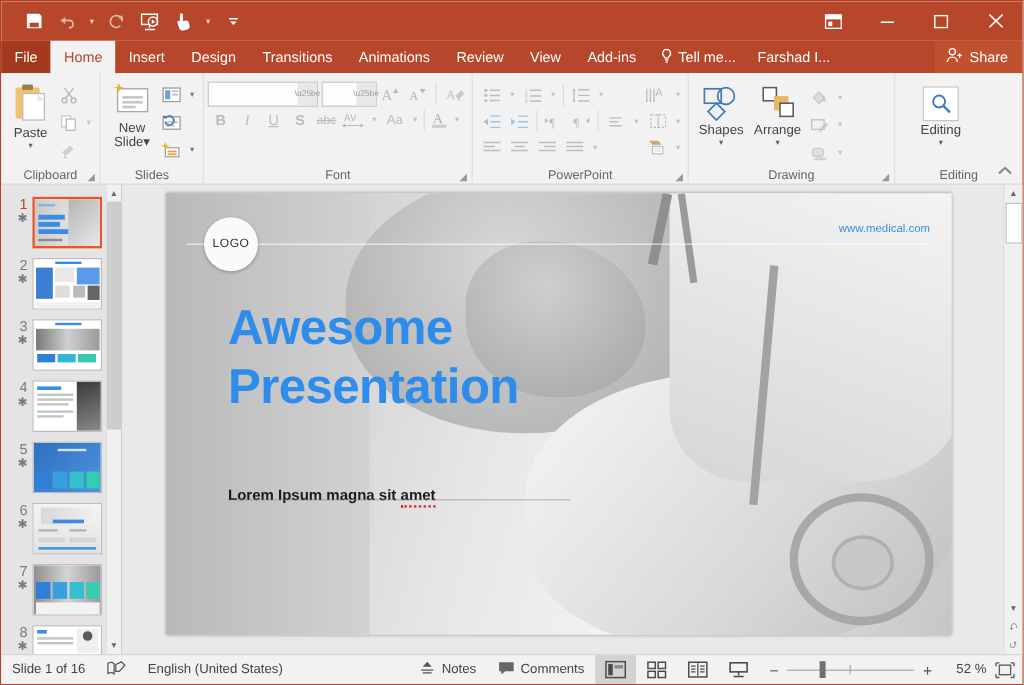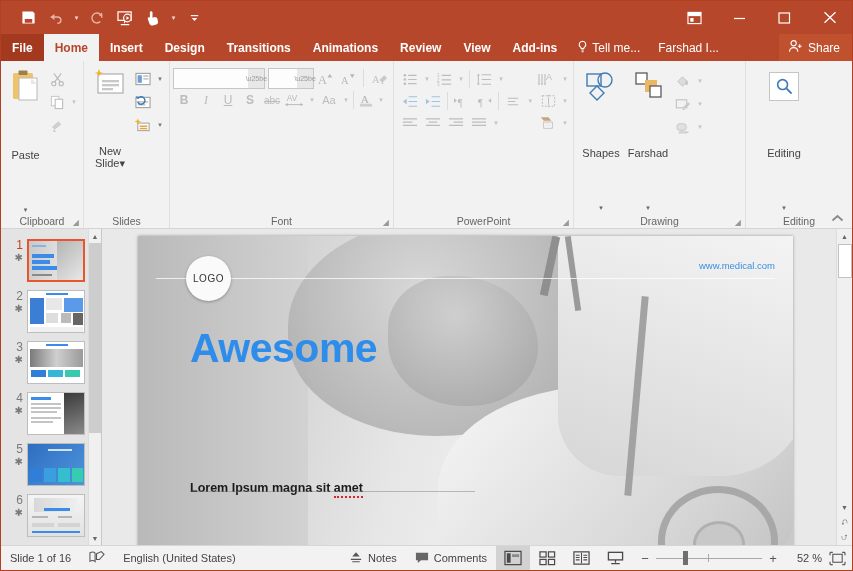--- a/index.html
+++ b/index.html
@@ -33,21 +33,20 @@
   }
 
   
   .tabbar {
     height: 27px; background: #b7472a; display: flex; align-items: stretch;
     flex: 0 0 27px; position: relative;
   }
   .tab {
     padding: 0 11px; display: flex; align-items: center; font-size: 12px; color: #fff;
     white-space: nowrap;
-    font-weight: bold;
   }
   .tab.file { background: #a33a1f; }
   .tab.active { background: #f2f2f2; color: #b7472a; }
   .tellme { display:flex; align-items:center; gap:4px; padding: 0 9px; font-size: 12px; color:#fff; }
   .tab-user { padding: 0 9px; display:flex; align-items:center; font-size:12px; color:#fff; white-space:nowrap;}
   .tab-share {
     margin-left: auto; padding: 0 12px 0 9px; display:flex; align-items:center; gap:5px;
     font-size:12px; color:#fff; background:#c0512f;
   }
 
@@ -61,21 +60,21 @@
   .group-body { flex: 1; display: flex; align-items: flex-start; padding: 2px 4px 0 4px; }
   .group-label {
     height: 15px; font-size: 10.5px; color: #666; text-align: center;
     display: flex; align-items: center; justify-content: center; position: relative;
   }
   .dlg-launch {
     position: absolute; right: 4px; bottom: 1px; font-size: 8px; color: #9a9a9a;
   }
   .bigbtn {
     display: flex; flex-direction: column; align-items: center; justify-content: flex-start;
-    width: 48px; font-size: 11px; color: #444; padding-top: 3px; line-height: 12px; gap: 44px;
+    width: 48px; font-size: 11px; color: #444; padding-top: 3px; line-height: 12px;
   }
   .bigbtn .lbl { margin-top: 2px; text-align:center;}
   .bigbtn .cv { font-size: 7px; color:#666; line-height: 7px; margin-top:1px;}
   .bigbtn.dis { color: #b5b5b5; }
   .smallcol { display: flex; flex-direction: column; gap: 1px; padding-top: 2px;}
   .srow { display: flex; align-items: center; gap: 1px; }
   .sbtn {
     width: 22px; height: 22px; display: flex; align-items: center; justify-content: center;
     color: #595959; font-size: 11px;
   }
@@ -123,21 +122,21 @@
 
   .slidearea { flex: 1; background: #e9e9e9; position: relative; overflow: hidden; }
   .slide-canvas {
     position: absolute; left: 36px; top: 7px; width: 655px; height: 368px;
     background: #d9d9d9; box-shadow: 0 0 3px rgba(0,0,0,.35);
     overflow: hidden;
   }
   .photo-bg { position: absolute; inset: 0; overflow:hidden; }
   .hline { position:absolute; left: 18px; right: 18px; top: 42px; height:1px; background: rgba(255,255,255,.75);}
   .logo-circle {
-    position: absolute; left: 48px; top: 20px; width: 45px; height: 45px; border-radius: 50%;
+    position: absolute; left: 32px; top: 20px; width: 45px; height: 45px; border-radius: 50%;
     background: #fafafa; display: flex; align-items: center; justify-content: center;
     font-size: 10px; letter-spacing: .5px; color: #333; box-shadow: 0 1px 3px rgba(0,0,0,.3); z-index:3;
   }
   .url { position:absolute; right: 18px; top: 24px; font-size: 9.5px; color: #3a8fe0; z-index:3;margin-left:40px;}
   .slide-title {
     position: absolute; left: 52px; top: 88px; font-size: 41px; line-height: 49px;
     font-weight: bold; color: #2e8ceb; z-index: 3; letter-spacing: -0.5px;
   }
   .subdiv { position:absolute; left:52px; top: 255px; width: 285px; height:1px; background: rgba(120,120,120,.45); z-index:3;}
   .sub-head {
@@ -581,21 +580,21 @@
         </svg>
         <div class="lbl">Shapes</div>
         <div class="cv">▾</div>
       </div>
       <div class="bigbtn" style="width:48px">
         <svg width="32" height="30" viewBox="0 0 32 30">
           <rect x="4" y="2" width="11" height="11" fill="#fff" stroke="#5b5b5b" stroke-width="1.3"></rect>
           <rect x="13" y="9" width="12" height="12" fill="#eab862"></rect>
           <rect x="18" y="15" width="11" height="11" fill="#fff" stroke="#5b5b5b" stroke-width="1.3"></rect>
         </svg>
-        <div class="lbl">Farshad</div>
+        <div class="lbl">Arrange</div>
         <div class="cv">▾</div>
       </div>
       <div class="smallcol" style="padding-top:2px">
         <div class="srow">
           <div class="sbtn dis">
             <svg width="16" height="15" viewBox="0 0 17 15">
                 <path fill="#dcdcdc" stroke="#c2c2c2" stroke-width="1" d="M3 7.5L8 2.5l5 5-5 5z"></path>
                 <path fill="#c9c9c9" d="M14 9c0 1.3-.8 2.2-1.7 2.2S10.6 10.3 10.6 9c0-.9 1.7-3 1.7-3s1.7 2.1 1.7 3z"></path>
               </svg>
           </div>
@@ -802,20 +801,21 @@
         <div style="position:absolute;left:432px;top:0;width:6px;height:75px;background:#9a9a9a;transform:rotate(-8deg);"></div>
         <div style="position:absolute;left:495px;top:60px;width:7px;height:200px;background:#a2a2a2;transform:rotate(5deg);"></div>
         <div style="position:absolute;left:520px;top:250px;width:120px;height:110px;border:7px solid #a8a8a8;border-radius:50%;"></div>
         <div style="position:absolute;left:555px;top:285px;width:52px;height:46px;border-radius:50%;background:#c8c8c8;border:3px solid #b0b0b0;"></div>
       </div>
       <div class="hline"></div>
       <div class="logo-circle">LOGO</div>
       <div class="url">www.medical.com</div>
       <div class="slide-title">
         <div>Awesome</div>
+        <div>Presentation</div>
       </div>
       <div class="sub-head">
         <span>Lorem Ipsum magna sit </span><span class="spell">amet</span>
       </div>
       <div class="subdiv"></div>
     </div>
 
     <div class="vscroll">
       <div class="arw">▲</div>
       <div class="thumb"></div>

